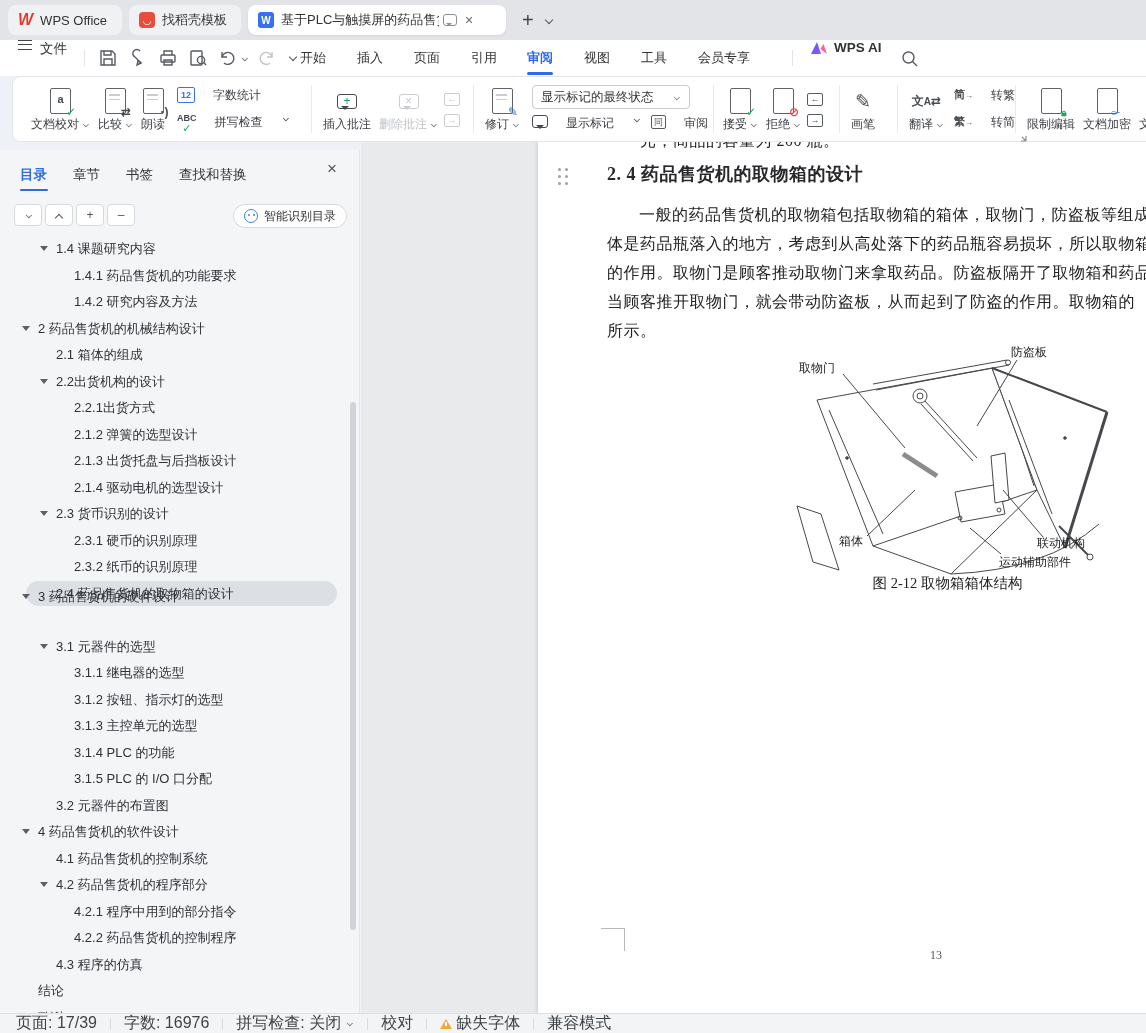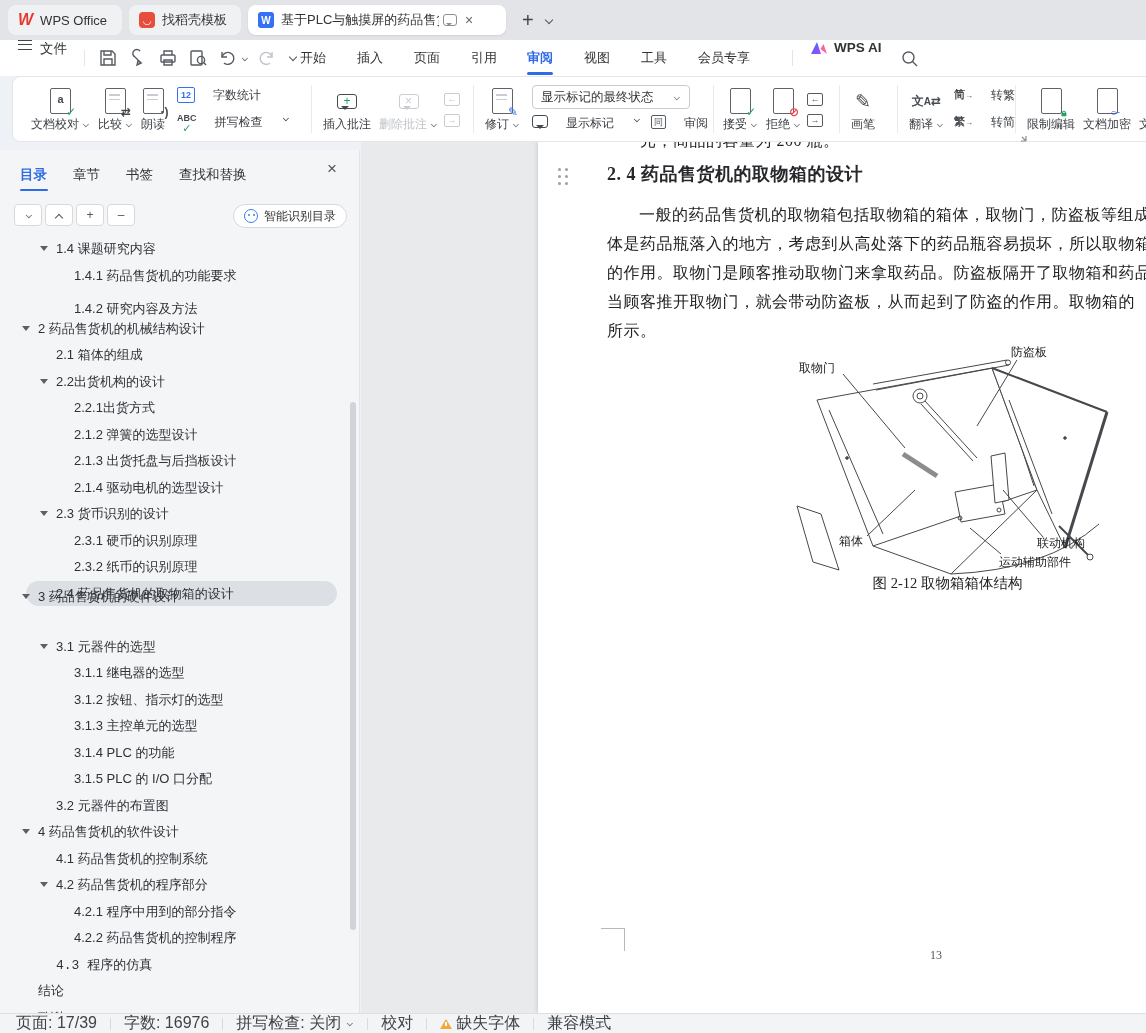--- a/index.html
+++ b/index.html
@@ -477,21 +477,21 @@
   </div>
 
   <div id="toc-list">
       <div class="trow" style="top: 86px;">
         <span class="tri" style="left: 40px;"></span>
         <span class="tlabel" style="left: 56px;">1.4 课题研究内容</span>
       </div>
       <div class="trow" style="top: 112.5px;">
         <span class="tlabel" style="left: 74px;">1.4.1 药品售货机的功能要求</span>
       </div>
-      <div class="trow" style="top: 146px;">
+      <div class="trow" style="top: 139px;">
         <span class="tlabel" style="left: 74px;">1.4.2 研究内容及方法</span>
       </div>
       <div class="trow" style="top: 165.5px;">
         <span class="tri" style="left: 22px;"></span>
         <span class="tlabel" style="left: 38px;">2 药品售货机的机械结构设计</span>
       </div>
       <div class="trow" style="top: 192px;">
         <span class="tlabel" style="left: 56px;">2.1 箱体的组成</span>
       </div>
       <div class="trow" style="top: 218.5px;">
@@ -561,21 +561,21 @@
         <span class="tri" style="left: 40px;"></span>
         <span class="tlabel" style="left: 56px;">4.2 药品售货机的程序部分</span>
       </div>
       <div class="trow" style="top: 748.5px;">
         <span class="tlabel" style="left: 74px;">4.2.1 程序中用到的部分指令</span>
       </div>
       <div class="trow" style="top: 775px;">
         <span class="tlabel" style="left: 74px;">4.2.2 药品售货机的控制程序</span>
       </div>
       <div class="trow" style="top: 801.5px;">
-        <span class="tlabel" style="left: 56px; font-family: Liberation Mono, monospace;">4.3 程序的仿真</span>
+        <span class="tlabel" style="left: 56px;">4.3 程序的仿真</span>
       </div>
       <div class="trow" style="top: 828px;">
         <span class="tlabel" style="left: 38px;">结论</span>
       </div>
       <div class="trow" style="top: 854.5px;">
         <span class="tlabel" style="left: 38px;">致谢</span>
       </div>
     </div>
   <div class="sthumb" style="top:252px; height:528px;"></div>
 </div>

